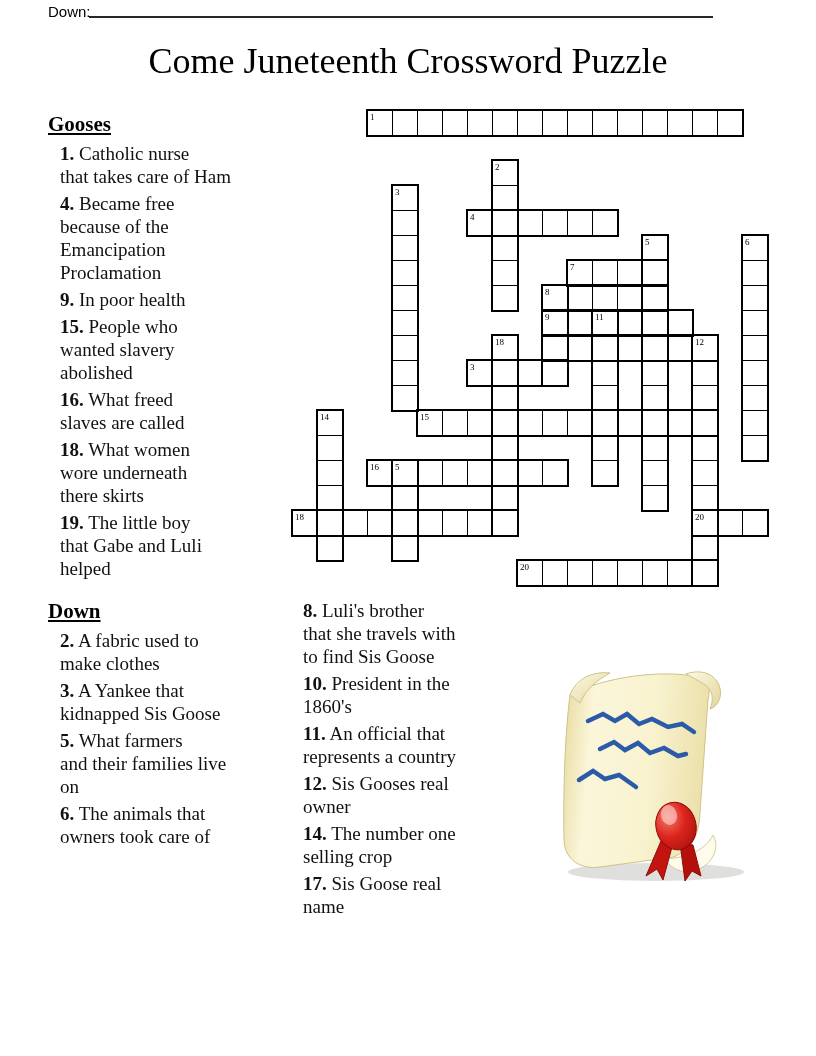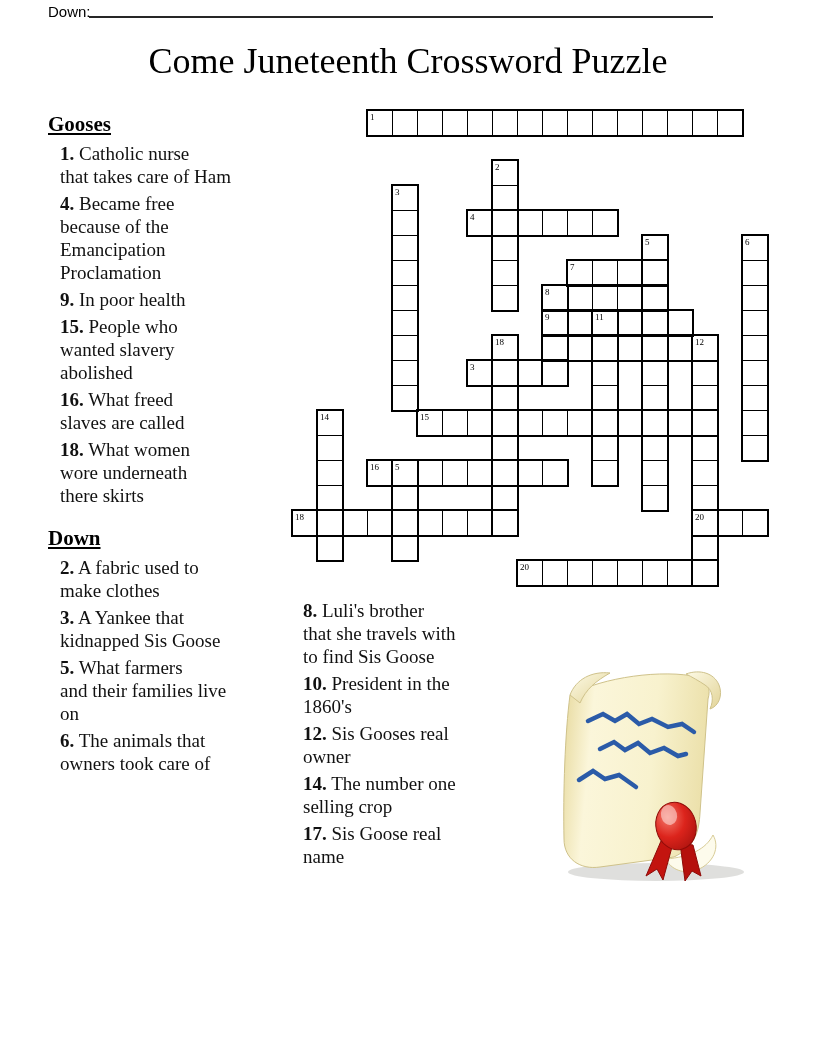--- a/index.html
+++ b/index.html
@@ -237,20 +237,23 @@
 Proclamation</p>
       <p class="clue"><b>9.</b> In poor health</p>
       <p class="clue"><b>15.</b> People who
 wanted slavery
 abolished</p>
       <p class="clue"><b>16.</b> What freed
 slaves are called</p>
       <p class="clue"><b>18.</b> What women
 wore underneath
 there skirts</p>
+      <p class="clue"><b>19.</b> The little boy
+that Gabe and Luli
+helped</p>
     </div>
   <h2 class="clue-head down">Down</h2>
   <div>
       <p class="clue"><b>2.</b> A fabric used to
 make clothes</p>
       <p class="clue"><b>3.</b> A Yankee that
 kidnapped Sis Goose</p>
       <p class="clue"><b>5.</b> What farmers
 and their families live
 on</p>
@@ -259,20 +262,22 @@
     </div>
 </div>
 
 <div id="clue-col-2" class="clue-col">
   <div>
       <p class="clue"><b>8.</b> Luli's brother
 that she travels with
 to find Sis Goose</p>
       <p class="clue"><b>10.</b> President in the
 1860's</p>
+      <p class="clue"><b>11.</b> An official that
+represents a country</p>
       <p class="clue"><b>12.</b> Sis Gooses real
 owner</p>
       <p class="clue"><b>14.</b> The number one
 selling crop</p>
       <p class="clue"><b>17.</b> Sis Goose real
 name</p>
     </div>
 </div>
 
 <svg id="scroll" viewBox="0 0 200 222">

